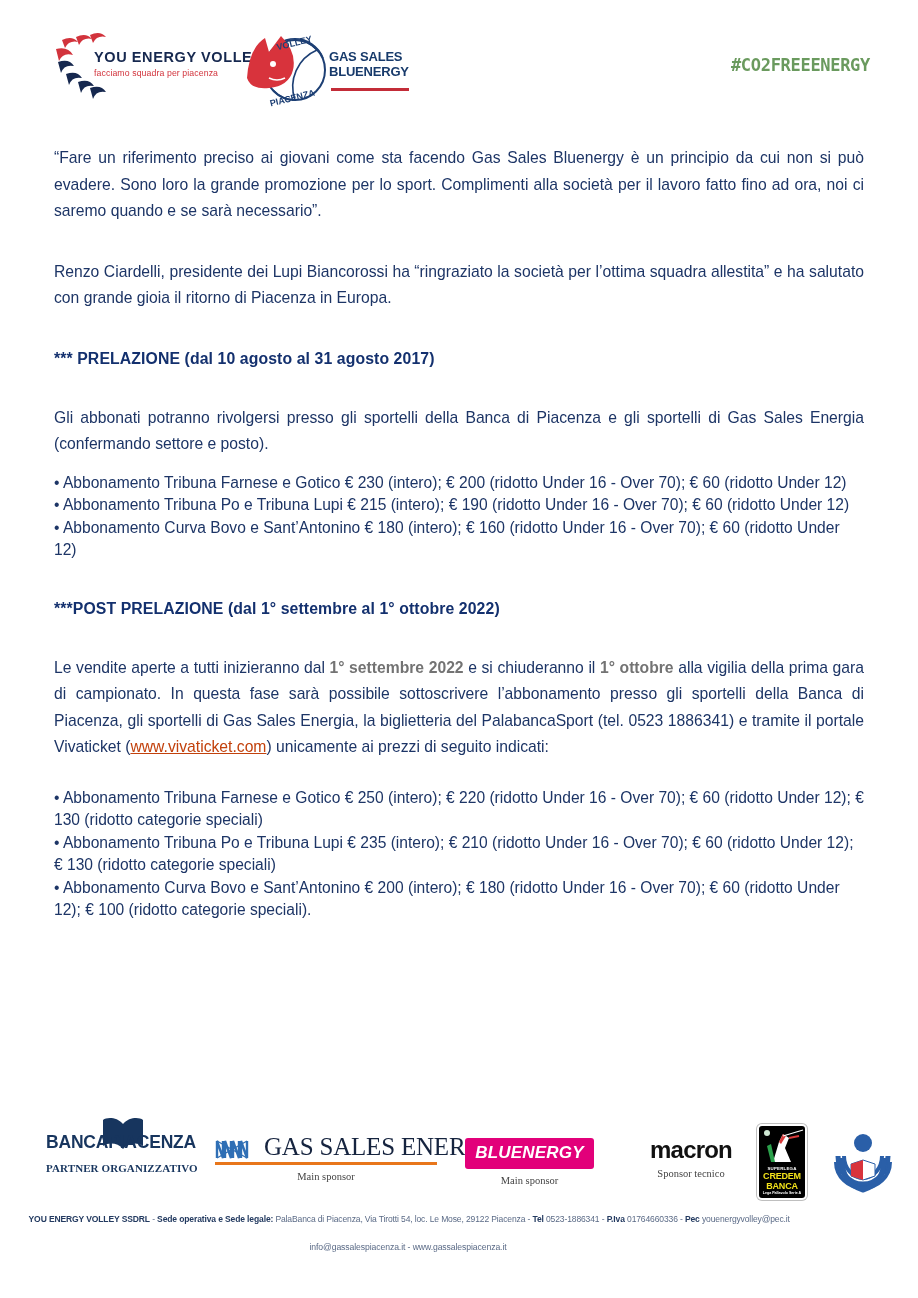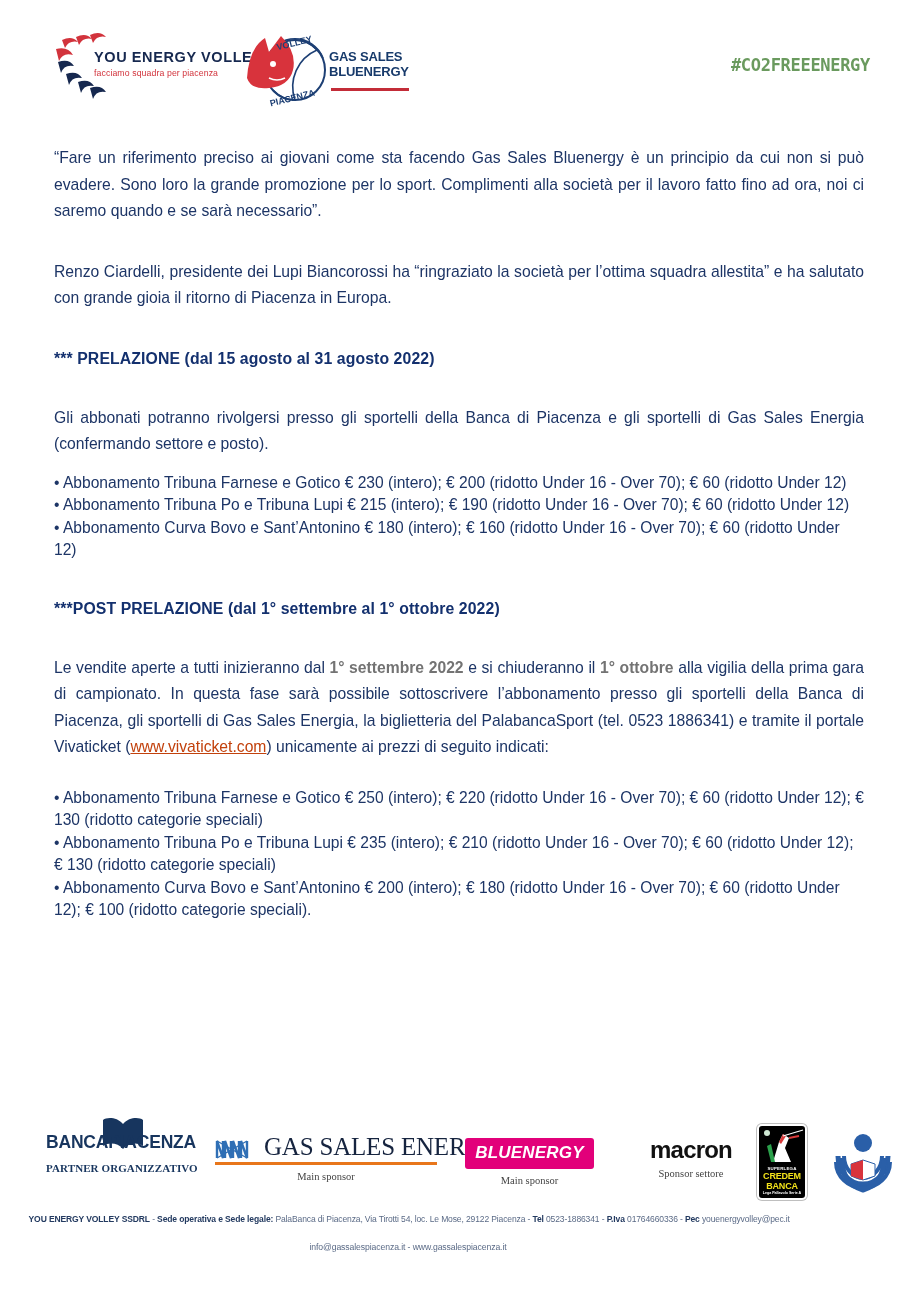--- a/index.html
+++ b/index.html
@@ -343,21 +343,21 @@
   <div class="content">
 
     <p class="body">“Fare un riferimento preciso ai giovani come sta facendo Gas Sales Bluenergy è un principio da cui non si può evadere. Sono loro la grande promozione per lo sport. Complimenti alla società per il lavoro fatto fino ad ora, noi ci saremo quando e se sarà necessario”.</p>
 
     <div class="gap-lg"></div>
 
     <p class="body">Renzo Ciardelli, presidente dei Lupi Biancorossi ha “ringraziato la società per l’ottima squadra allestita” e ha salutato con grande gioia il ritorno di Piacenza in Europa.</p>
 
     <div class="gap-lg"></div>
 
-    <h2 class="section">*** PRELAZIONE (dal 15 agosto al 31 agosto 2022)</h2>
+    <h2 class="section">*** PRELAZIONE (dal 10 agosto al 31 agosto 2017)</h2>
 
     <div class="gap-lg"></div>
 
     <p class="body">Gli abbonati potranno rivolgersi presso gli sportelli della Banca di Piacenza e gli sportelli di Gas Sales Energia (confermando settore e posto).</p>
 
     <div class="gap-sm"></div>
 
     <p class="price-line">• Abbonamento Tribuna Farnese e Gotico € 230 (intero); € 200 (ridotto Under 16 - Over 70); € 60 (ridotto Under 12)</p>
     <p class="price-line">• Abbonamento Tribuna Po e Tribuna Lupi € 215 (intero); € 190 (ridotto Under 16 - Over 70); € 60 (ridotto Under 12)</p>
     <p class="price-line">• Abbonamento Curva Bovo e Sant’Antonino € 180 (intero); € 160 (ridotto Under 16 - Over 70); € 60 (ridotto Under 12)</p>
@@ -411,21 +411,21 @@
 
     <div class="sp blu-wrap">
       <div class="blu-box">
         <span class="blu-text">BLUENERGY</span>
       </div>
       <div class="sp-caption">Main sponsor</div>
     </div>
 
     <div class="sp mac-wrap">
       <div class="mac-text">macron</div>
-      <div class="sp-caption">Sponsor settore</div>
+      <div class="sp-caption">Sponsor tecnico</div>
     </div>
 
     <div class="sp credem-wrap">
       <div class="credem-badge">
         <svg width="46" height="44" viewBox="0 0 46 44" style="position:absolute;top:0;left:0;">
           <circle cx="8" cy="7" r="3" fill="#cfe8d3"></circle>
           <path d="M14 36 L20 16 L24 8 L30 12 L26 22 L32 36 Z" fill="#ffffff"></path>
           <path d="M20 16 L24 8 L27 10 L22 18 Z" fill="#d83a3a"></path>
           <path d="M24 10 L44 4" stroke="#ffffff" stroke-width="1.2"></path>
           <path d="M8 20 L12 36 L16 36 L12 18 Z" fill="#2ba14b"></path>

